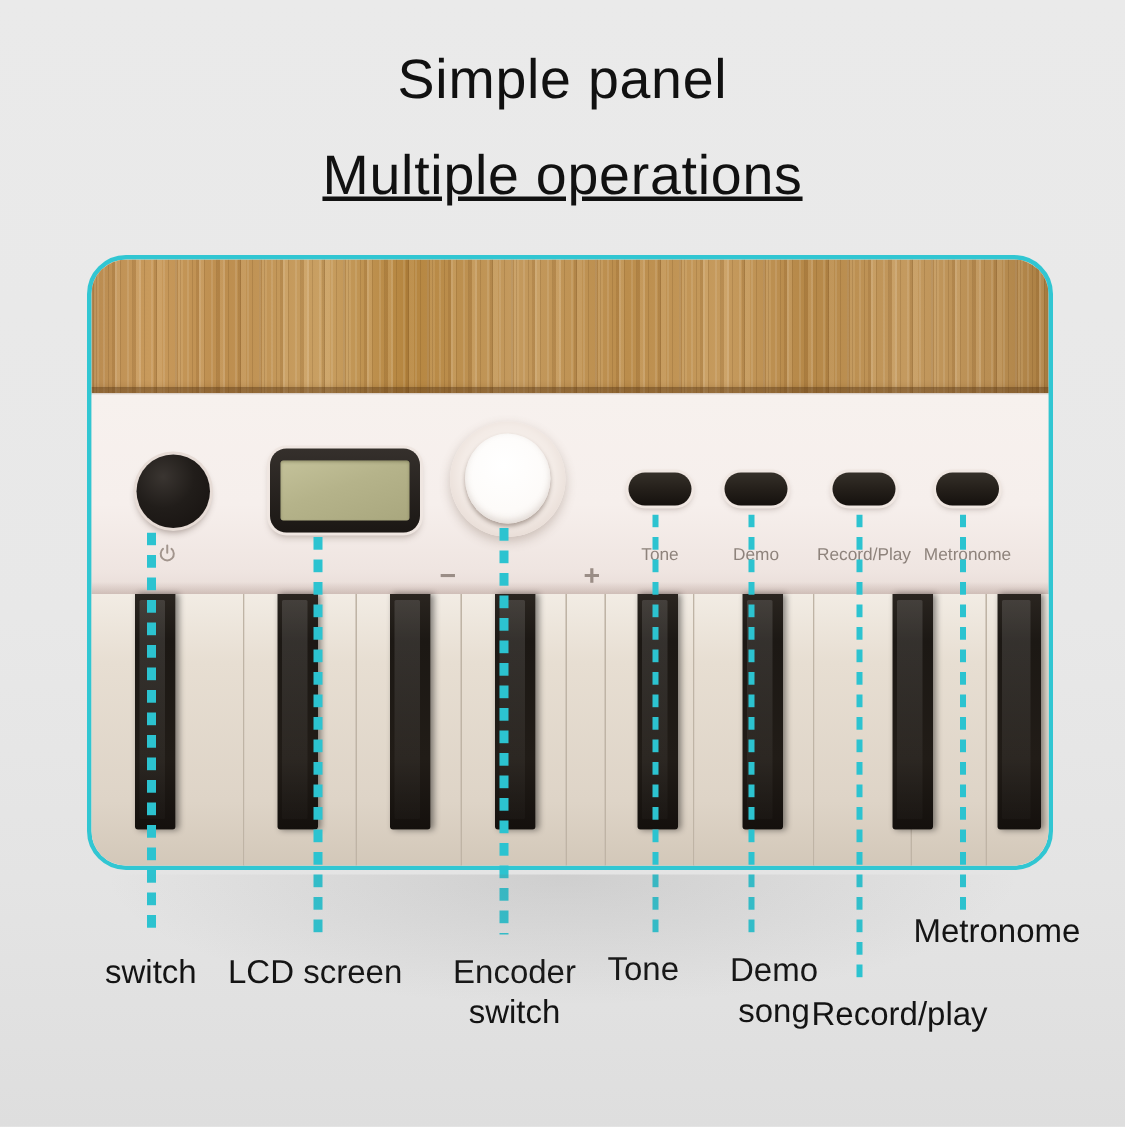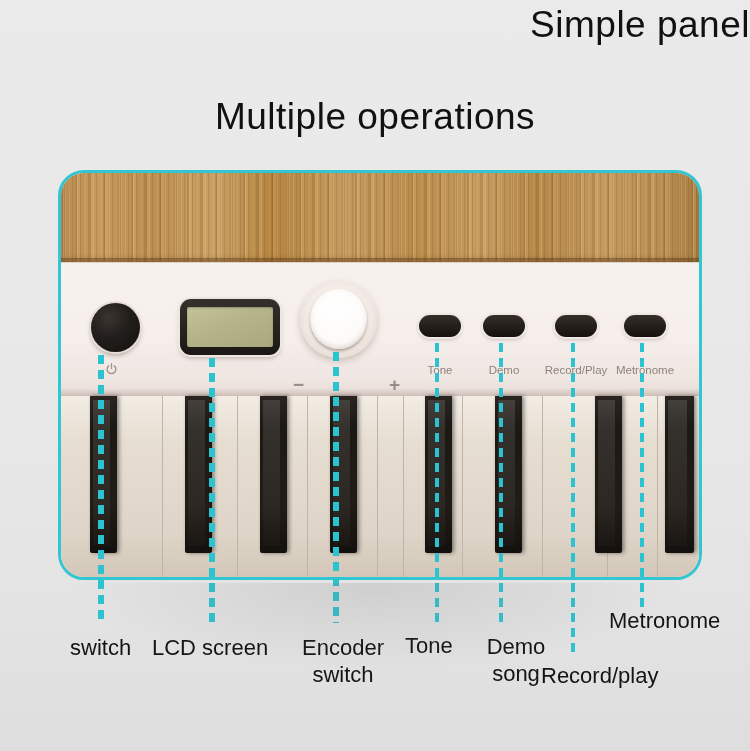--- a/index.html
+++ b/index.html
@@ -16,22 +16,22 @@
 
   
   .headline {
     position: absolute;
     left: 0; width: 750px;
     text-align: center;
     color: #111;
     font-weight: 400;
     letter-spacing: .5px;
   }
-  #title-line-1 { top: 4px;  font-size: 37px; text-align: right; }
-  #title-line-2 { top: 96px;  font-size: 37px; }
+  #title-line-1 { top: 32px;  font-size: 37px; }
+  #title-line-2 { top: 96px;  font-size: 37px; text-decoration: underline; }
 
   
   .device {
     position: absolute;
     left: 58px; top: 170px;
     width: 644px; height: 410px;
     border: 3px solid #31c6d2;
     border-radius: 26px;
     box-sizing: border-box;
     overflow: hidden;

